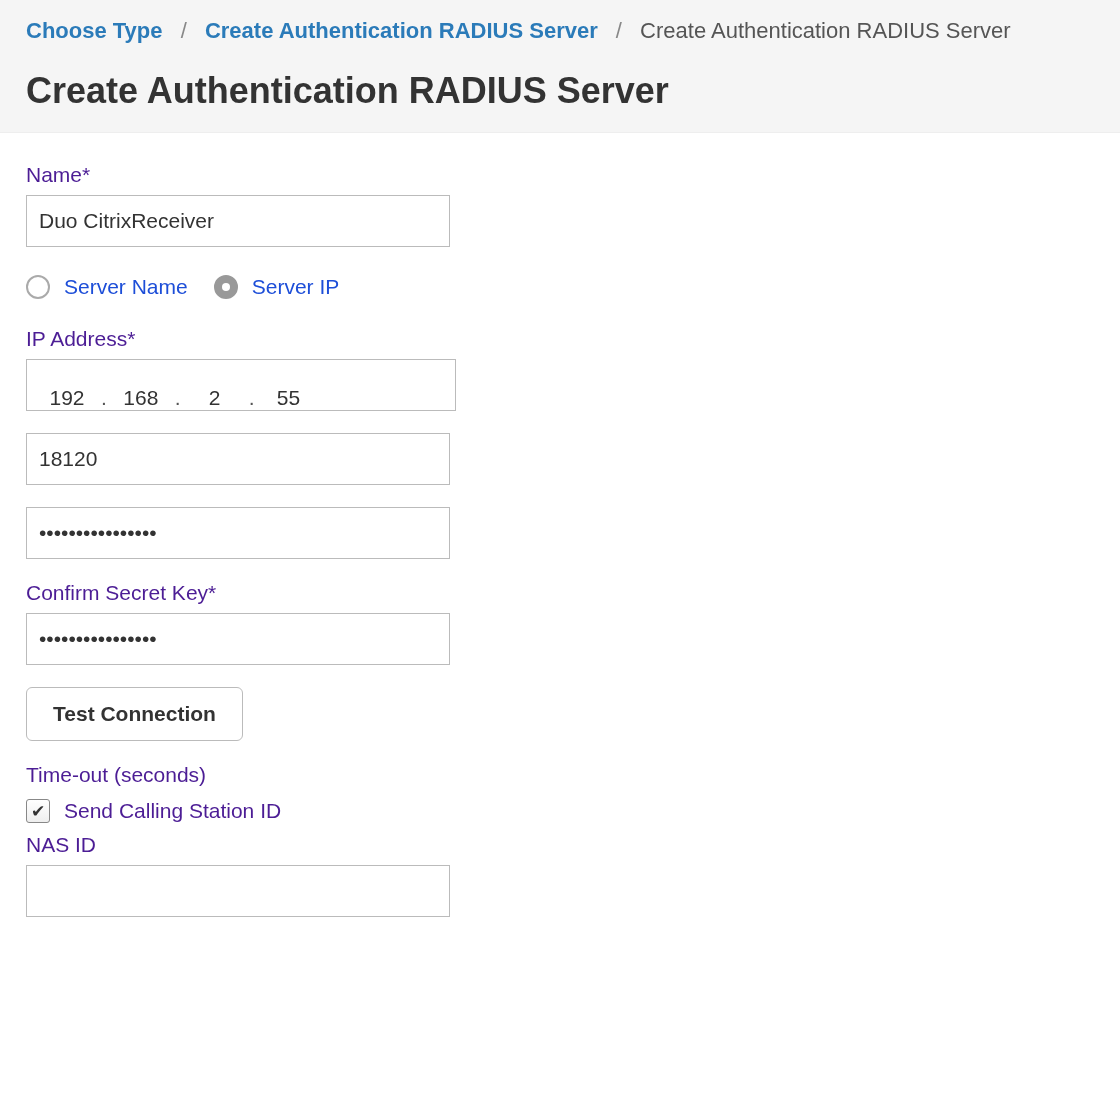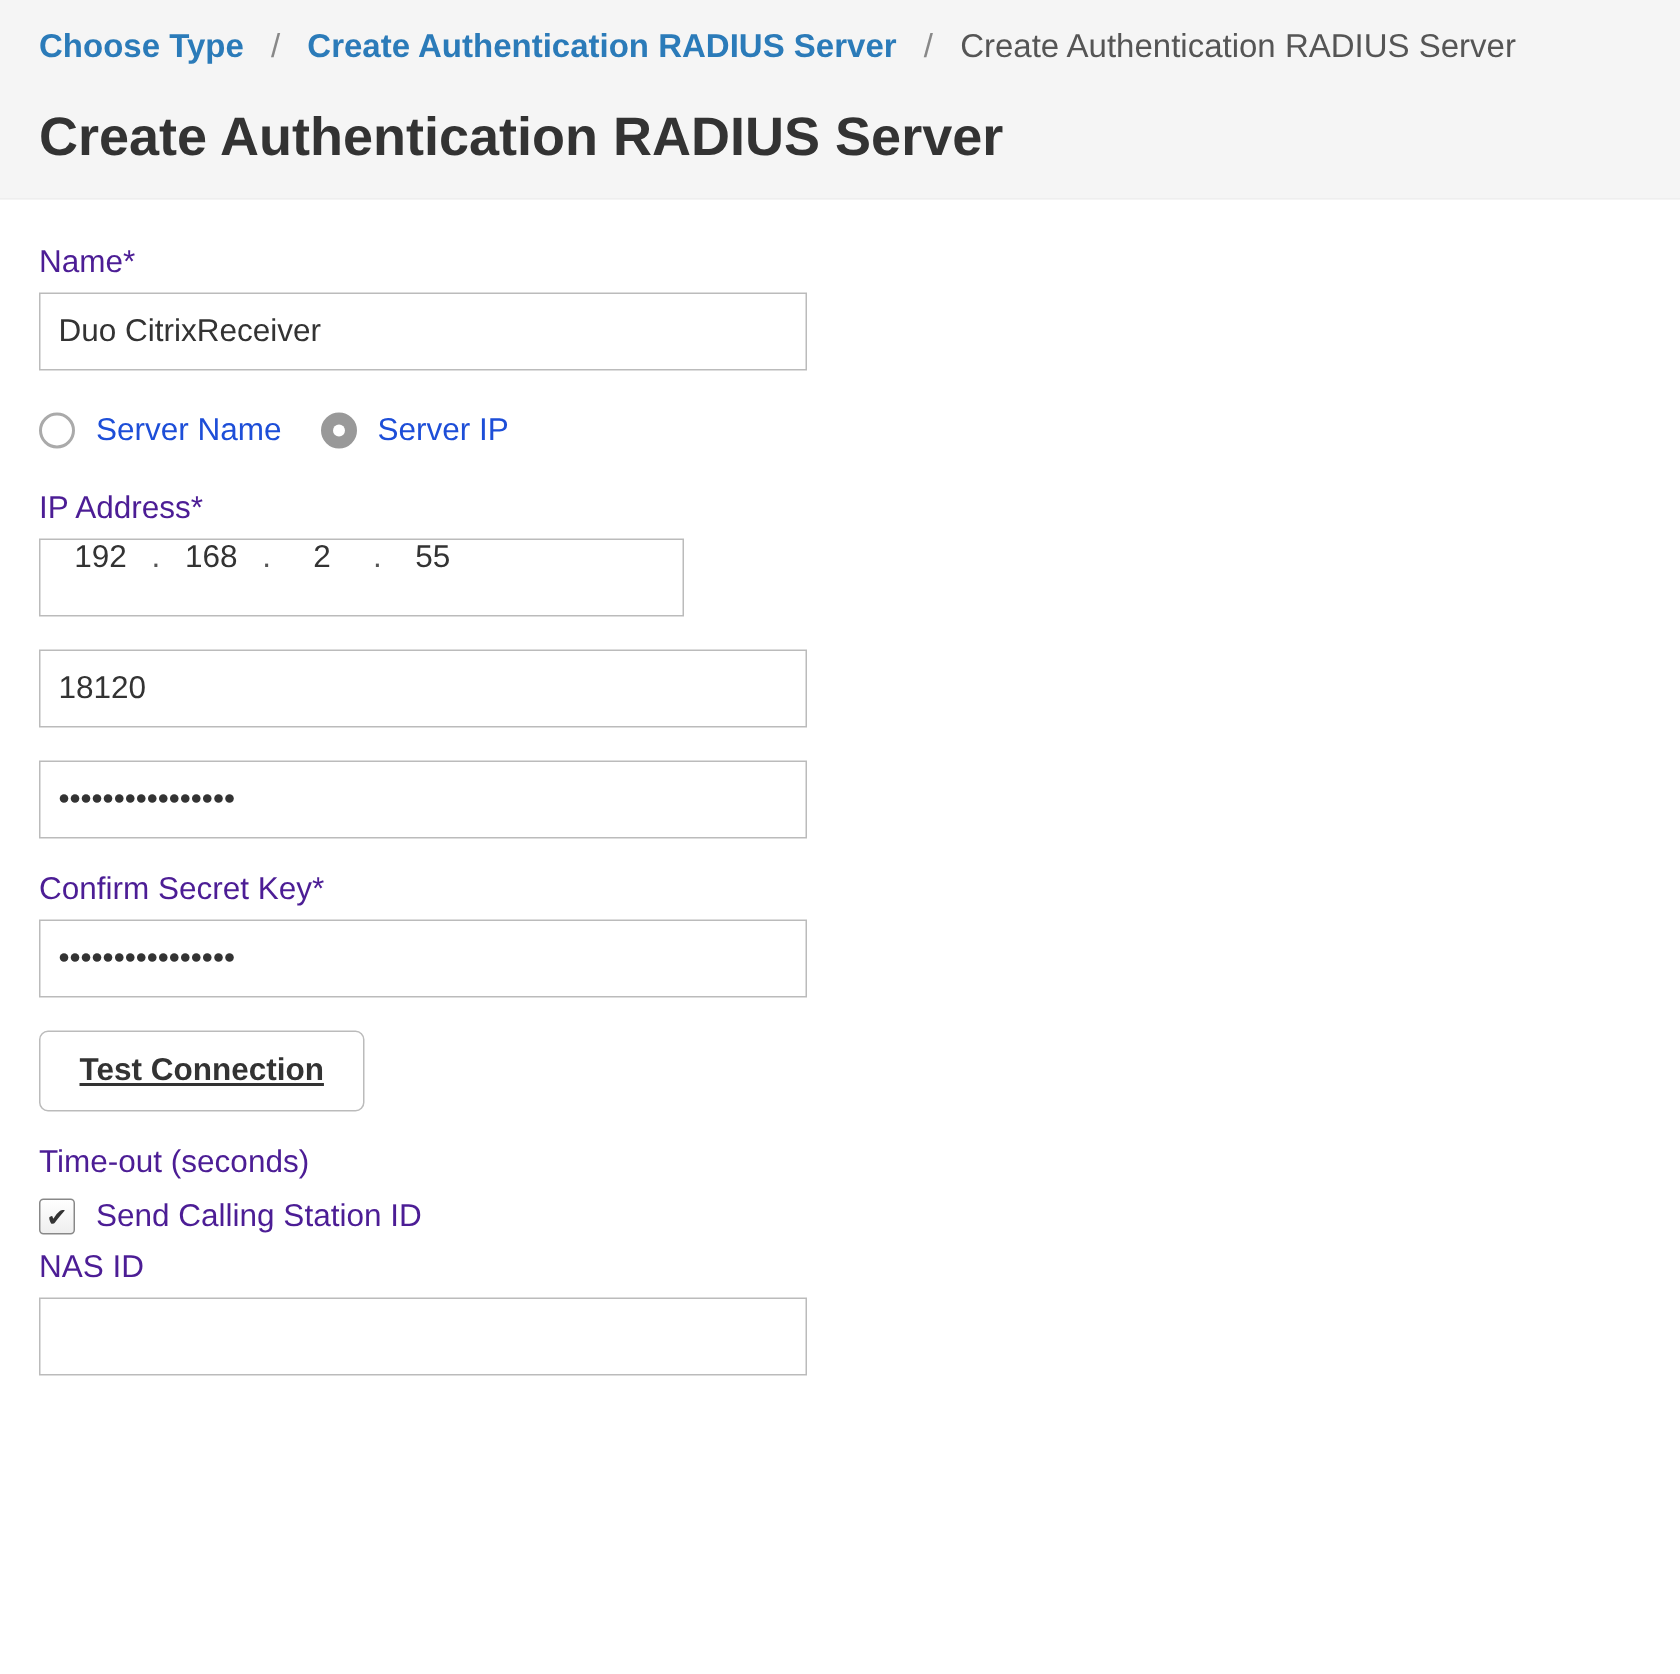--- a/index.html
+++ b/index.html
@@ -43,21 +43,21 @@
     .field-group {
       margin-bottom: 22px;
     }
     .field-label {
       display: block;
       font-size: 21px;
       color: #4c1d95;
       margin-bottom: 8px;
     }
     .text-input {
-      width: 512px;
+      width: 424px;
       height: 52px;
       border: 1px solid #bbb;
       padding: 0 12px;
       font-size: 21px;
       color: #333;
       background: #fff;
     }
     .radio-row {
       display: flex;
       align-items: center;
@@ -89,21 +89,21 @@
       font-size: 21px;
       color: #1d4ed8;
       margin-right: 12px;
     }
     .ip-input-wrap {
       width: 430px;
       height: 52px;
       border: 1px solid #bbb;
       background: #fff;
       display: flex;
-      align-items: flex-start;
+      align-items: flex-end;
       padding: 0 8px;
       font-size: 21px;
       color: #333;
     }
     .ip-octet {
       border: none;
       width: 64px;
       text-align: center;
       font-size: 21px;
       color: #333;
@@ -117,21 +117,20 @@
       display: inline-block;
       border: 1px solid #bbb;
       border-radius: 6px;
       background: #fff;
       font-size: 21px;
       font-weight: 600;
       color: #333;
       padding: 14px 26px;
       cursor: pointer;
       margin-bottom: 22px;
-      text-decoration: underline;
     }
     .checkbox-row {
       display: flex;
       gap: 14px;
       margin: 12px 0 10px 0;
     }
     .checkbox {
       width: 24px;
       height: 24px;
       border: 1px solid #888;

